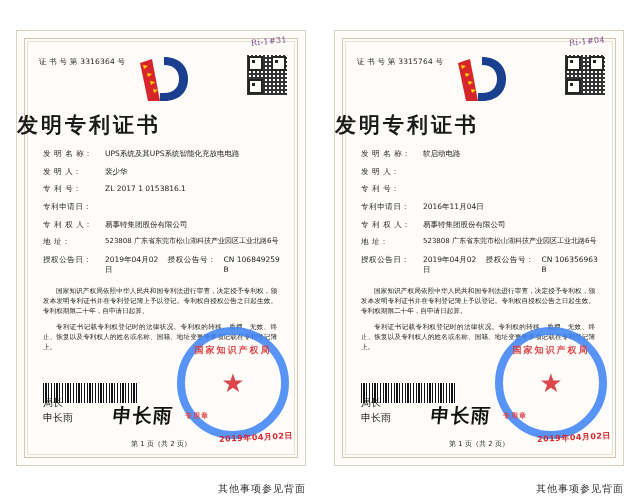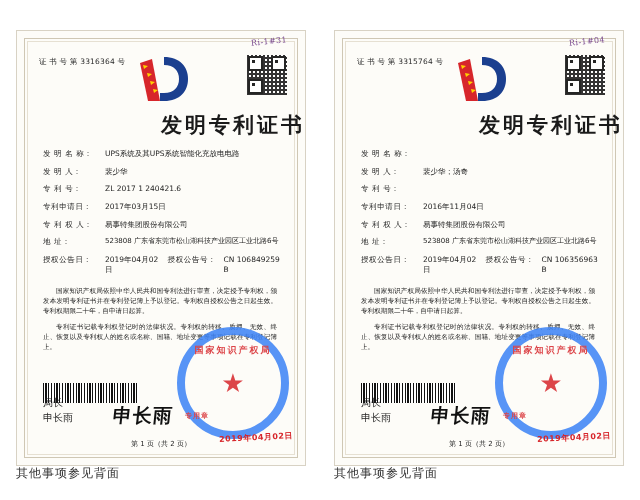--- a/index.html
+++ b/index.html
@@ -97,21 +97,21 @@
   .qr .fq.bl { left: 1px; bottom: 1px; }
   .qr .fq i {
     position: absolute; left: 2px; top: 2px;
     width: 3px; height: 3px; background: #000;
   }
 
   .title {
     position: absolute;
     left: 0; right: 0;
     top: 80px;
-    text-align: right;
+    text-align: left;
     font-family: "DejaVu Serif", serif;
     font-size: 21px;
     font-weight: bold;
     letter-spacing: 3px;
     color: #1a1a1a;
   }
 
   .fields {
     position: absolute;
     left: 26px;
@@ -236,24 +236,24 @@
     position: absolute;
     left: 0; right: 0;
     bottom: 16px;
     text-align: center;
     font-size: 7px;
     color: #1d1d1d;
   }
 
   .bottom-note {
     position: absolute;
-    bottom: 18px;
+    bottom: 4px;
     width: 290px;
-    text-align: left;
-    font-size: 12px;
+    text-align: right;
+    font-size: 10px;
     color: #333;
     letter-spacing: 1px;
   }
   .bottom-note.left  { left: 16px; }
   .bottom-note.right { left: 334px; }
 </style>
 </head>
 <body>
 
 <div class="page">
@@ -295,25 +295,24 @@
       <div class="field">
         <span class="lab">发 明 名 称：</span>
         <span class="val">UPS系统及其UPS系统智能化充放电电路</span>
       </div>
       <div class="field">
         <span class="lab">发 明 人：</span>
         <span class="val">裴少华</span>
       </div>
       <div class="field">
         <span class="lab">专 利 号：</span>
-        <span class="val">ZL 2017 1 240421.6</span>
+        <span class="val">ZL 2017 1 0153816.1</span>
       </div>
       <div class="field">
         <span class="lab">专利申请日：</span>
-        <span class="val">2017年03月15日</span>
       </div>
       <div class="field">
         <span class="lab">专 利 权 人：</span>
         <span class="val">易事特集团股份有限公司</span>
       </div>
       <div class="field two">
         <span class="lab">地 址：</span>
         <span class="val">523808 广东省东莞市松山湖科技产业园区工业北路6号</span>
       </div>
       <div class="field">
@@ -376,24 +375,24 @@
       <div class="fq bl">
           <i></i>
         </div>
     </div>
 
     <div class="title">发明专利证书</div>
 
     <div class="fields">
       <div class="field">
         <span class="lab">发 明 名 称：</span>
+        <span class="val">软启动电路</span>
       </div>
       <div class="field">
         <span class="lab">发 明 人：</span>
-        <span class="val">裴少华；汤奇</span>
       </div>
       <div class="field">
         <span class="lab">专 利 号：</span>
       </div>
       <div class="field">
         <span class="lab">专利申请日：</span>
         <span class="val">2016年11月04日</span>
       </div>
       <div class="field">
         <span class="lab">专 利 权 人：</span>

